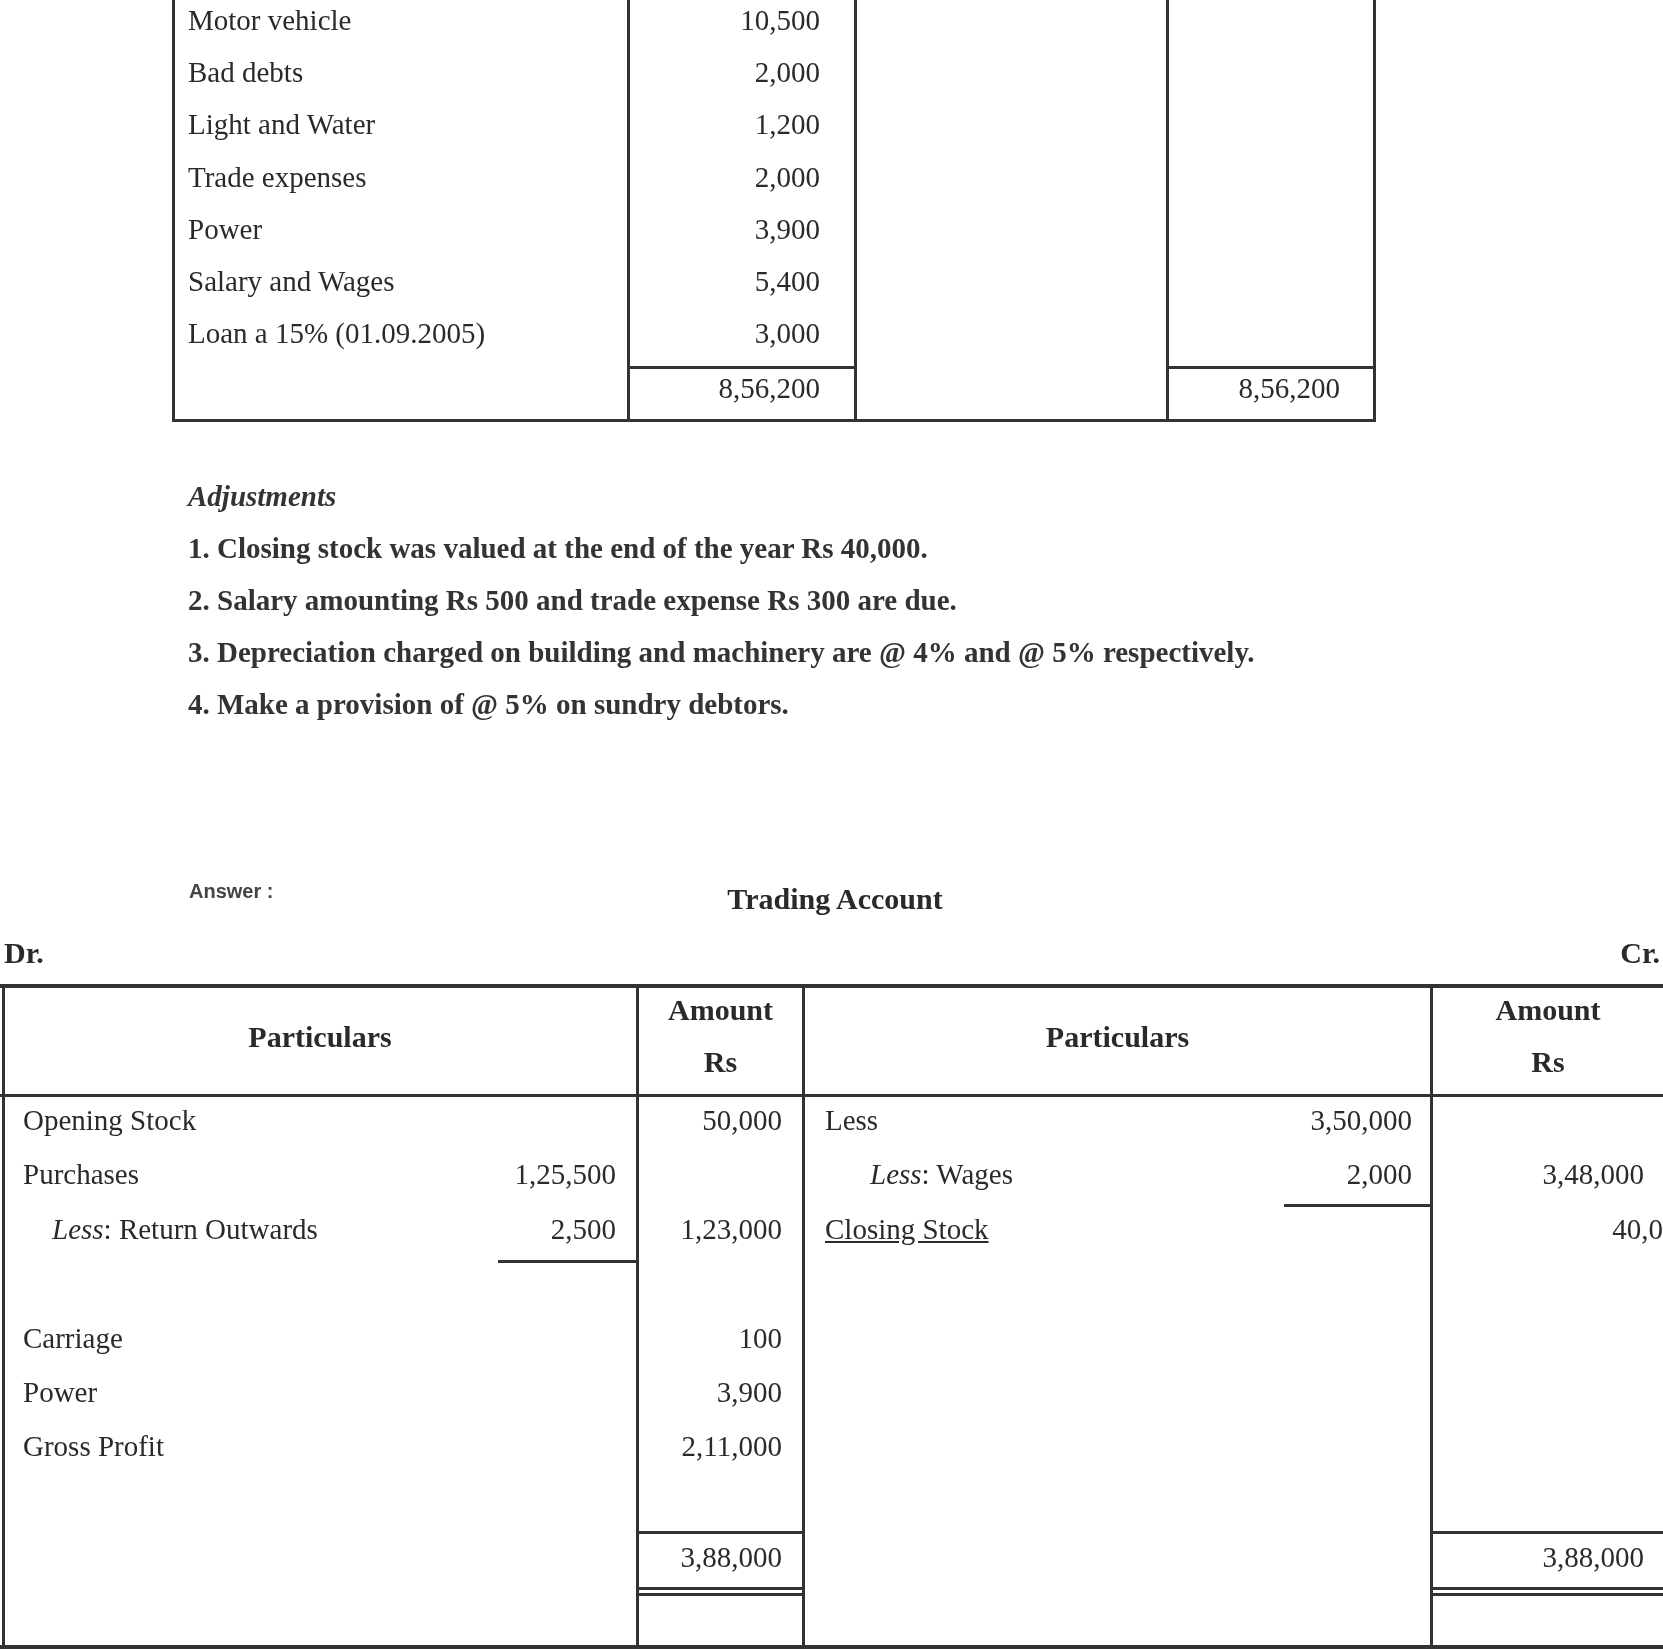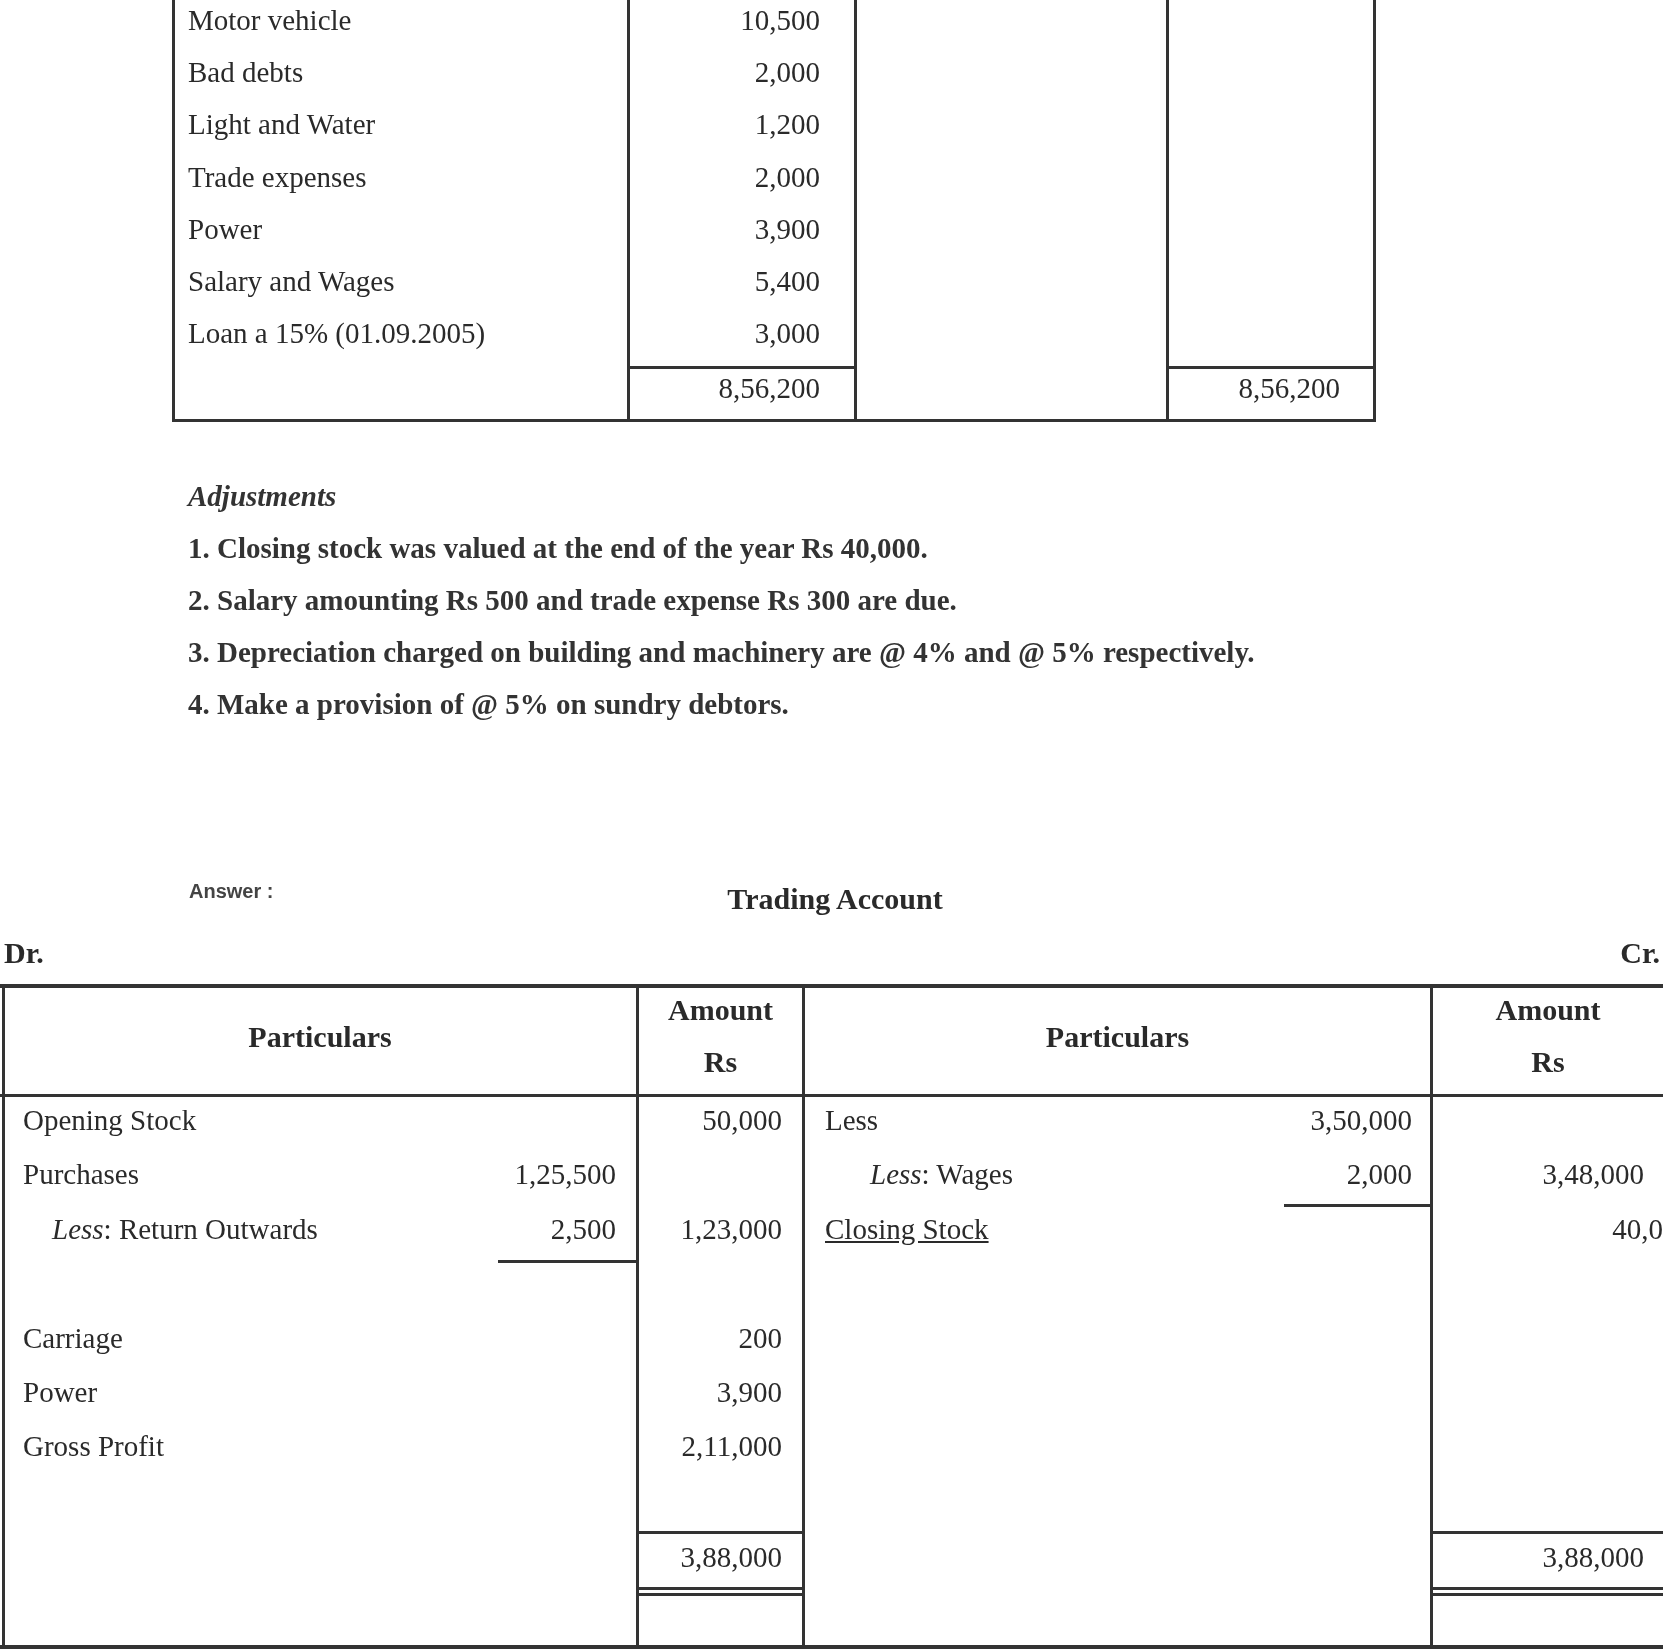--- a/index.html
+++ b/index.html
@@ -103,21 +103,21 @@
 
   <div class="txt" style="left:23px;top:1157px;">Purchases</div>
   <div class="txt r" style="left:470px;width:146px;top:1157px;text-align:right;">1,25,500</div>
 
   <div class="txt" style="left:52px;top:1212px;"><span class="i">Less</span><span>: Return Outwards</span></div>
   <div class="txt r" style="left:470px;width:146px;top:1212px;">2,500</div>
   <div class="txt r" style="left:640px;width:142px;top:1212px;">1,23,000</div>
   <div class="line" style="left:498px;top:1260px;width:140px;height:3px;"></div>
 
   <div class="txt" style="left:23px;top:1321px;">Carriage</div>
-  <div class="txt r" style="left:640px;width:142px;top:1321px;">200</div>
+  <div class="txt r" style="left:640px;width:142px;top:1321px;">100</div>
 
   <div class="txt" style="left:23px;top:1375px;">Power</div>
   <div class="txt r" style="left:640px;width:142px;top:1375px;">3,900</div>
 
   <div class="txt" style="left:23px;top:1429px;">Gross Profit</div>
   <div class="txt r" style="left:640px;width:142px;top:1429px;">2,11,000</div>
 
   <div class="txt" style="left:825px;top:1103px;">Less</div>
   <div class="txt r" style="left:1250px;width:162px;top:1103px;">3,50,000</div>
 

